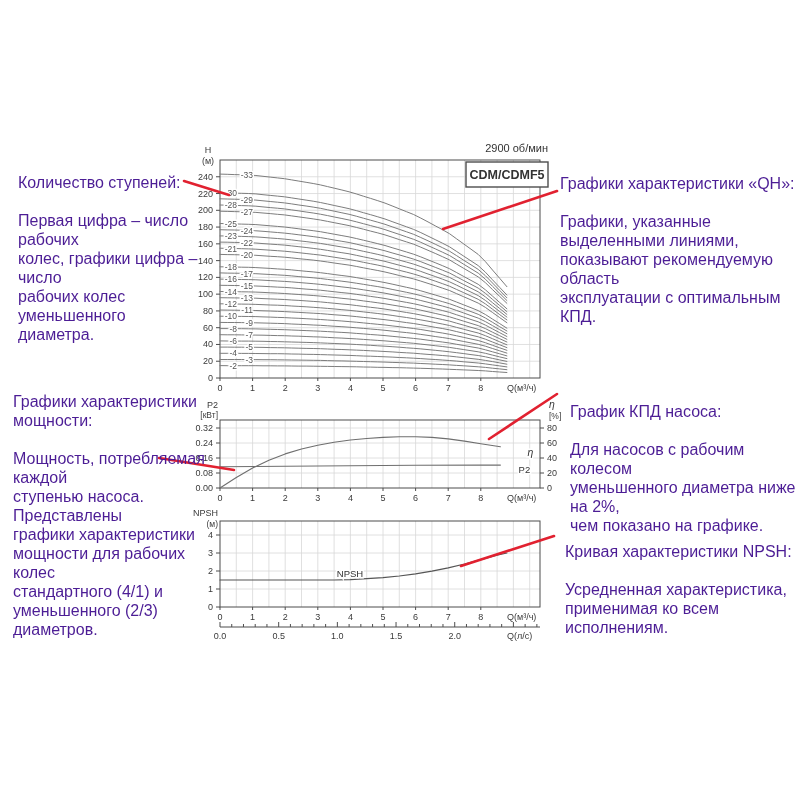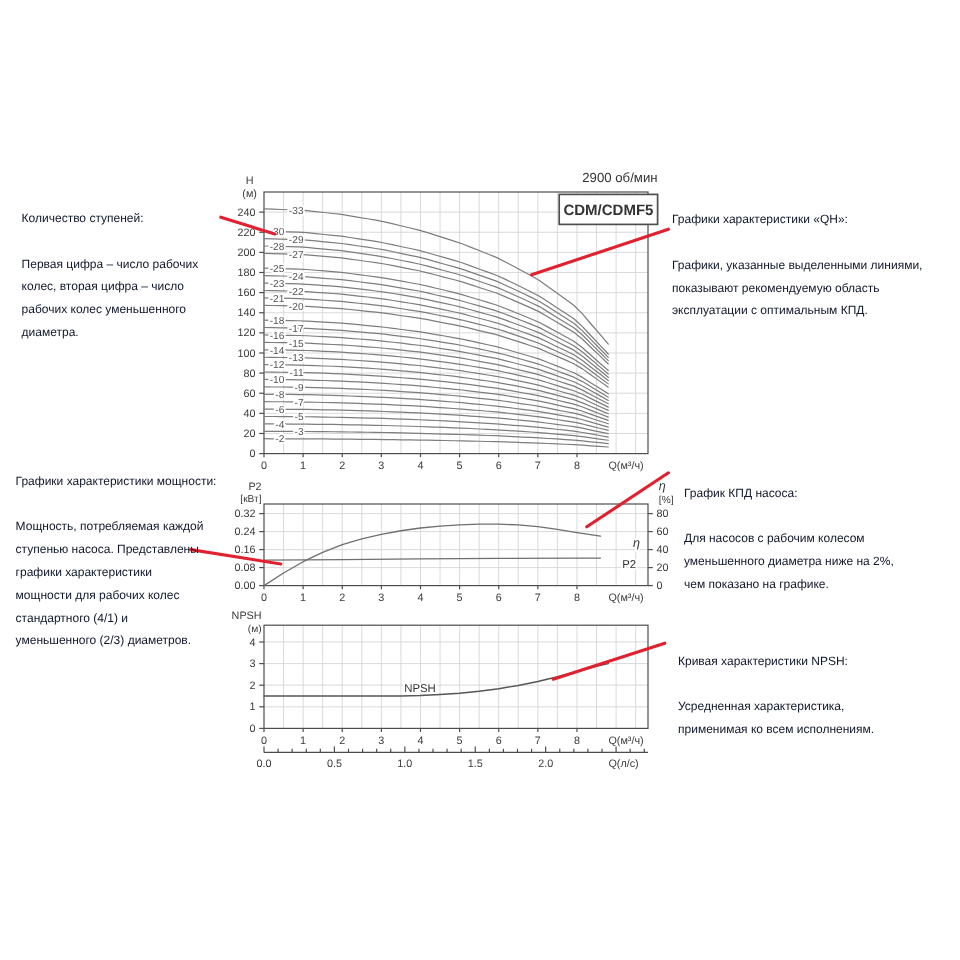--- a/index.html
+++ b/index.html
@@ -1,19 +1,19 @@
 <!DOCTYPE html>
 <html><head>
 <meta charset="utf-8">
 <style>
   html,body{margin:0;padding:0;background:#ffffff;}
   body{width:800px;height:800px;position:relative;font-family:"Liberation Sans",sans-serif;}
   .stage{position:absolute;left:0;top:0;width:800px;height:800px;}
   #charts{position:absolute;left:0;top:0;}
-  .note{position:absolute;font-size:10px;line-height:19px;color:#0f172a;white-space:pre-line;}
+  .note{position:absolute;font-size:16px;line-height:19px;color:#4c1d95;white-space:pre-line;}
   .note .note-title{white-space:pre-line;}
   .note .note-body{white-space:pre-line;}
   svg text{font-family:"Liberation Sans",sans-serif;}
 </style>
 </head>
 <body>
 
 <div class="stage">
 
   <svg id="charts" width="800" height="800" viewBox="0 0 800 800">
@@ -327,21 +327,21 @@
       <line x1="184" y1="181" x2="229" y2="195" stroke="#e12130" stroke-width="2.6" stroke-linecap="round"></line>
       <line x1="557" y1="191" x2="443" y2="229" stroke="#e12130" stroke-width="2.6" stroke-linecap="round"></line>
       <line x1="159" y1="458" x2="234" y2="470" stroke="#e12130" stroke-width="2.6" stroke-linecap="round"></line>
       <line x1="557" y1="394" x2="489" y2="439" stroke="#e12130" stroke-width="2.6" stroke-linecap="round"></line>
       <line x1="554" y1="536" x2="461" y2="566" stroke="#e12130" stroke-width="2.6" stroke-linecap="round"></line>
     </svg>
 
   <div class="note" style="left:18px;top:154px;width:190px;">
     <div class="note-title">Количество ступеней:</div>
     <div class="note-body">Первая цифра – число рабочих
-колес, вторая цифра – число
+колес, графики цифра – число
 рабочих колес уменьшенного
 диаметра.</div>
   </div>
 
   <div class="note" style="left:13px;top:373px;width:200px;">
     <div class="note-title">Графики характеристики мощности:</div>
     <div class="note-body">Мощность, потребляемая каждой
 ступенью насоса. Представлены
 графики характеристики
 мощности для рабочих колес

